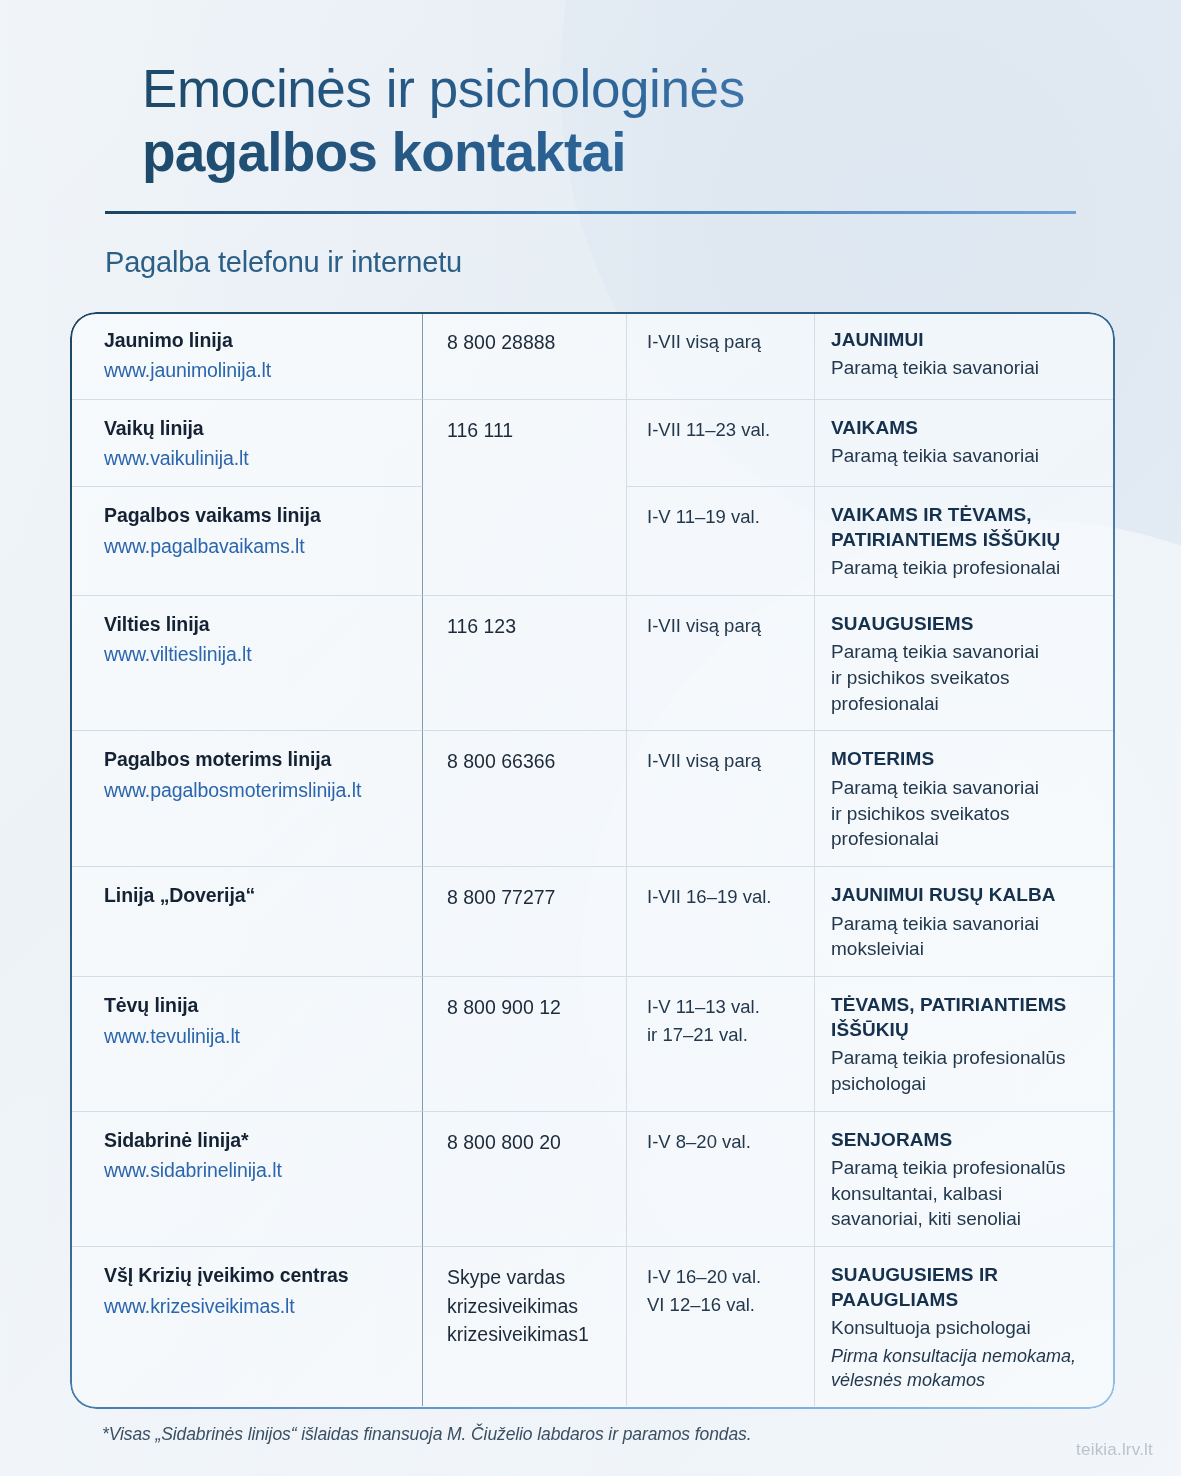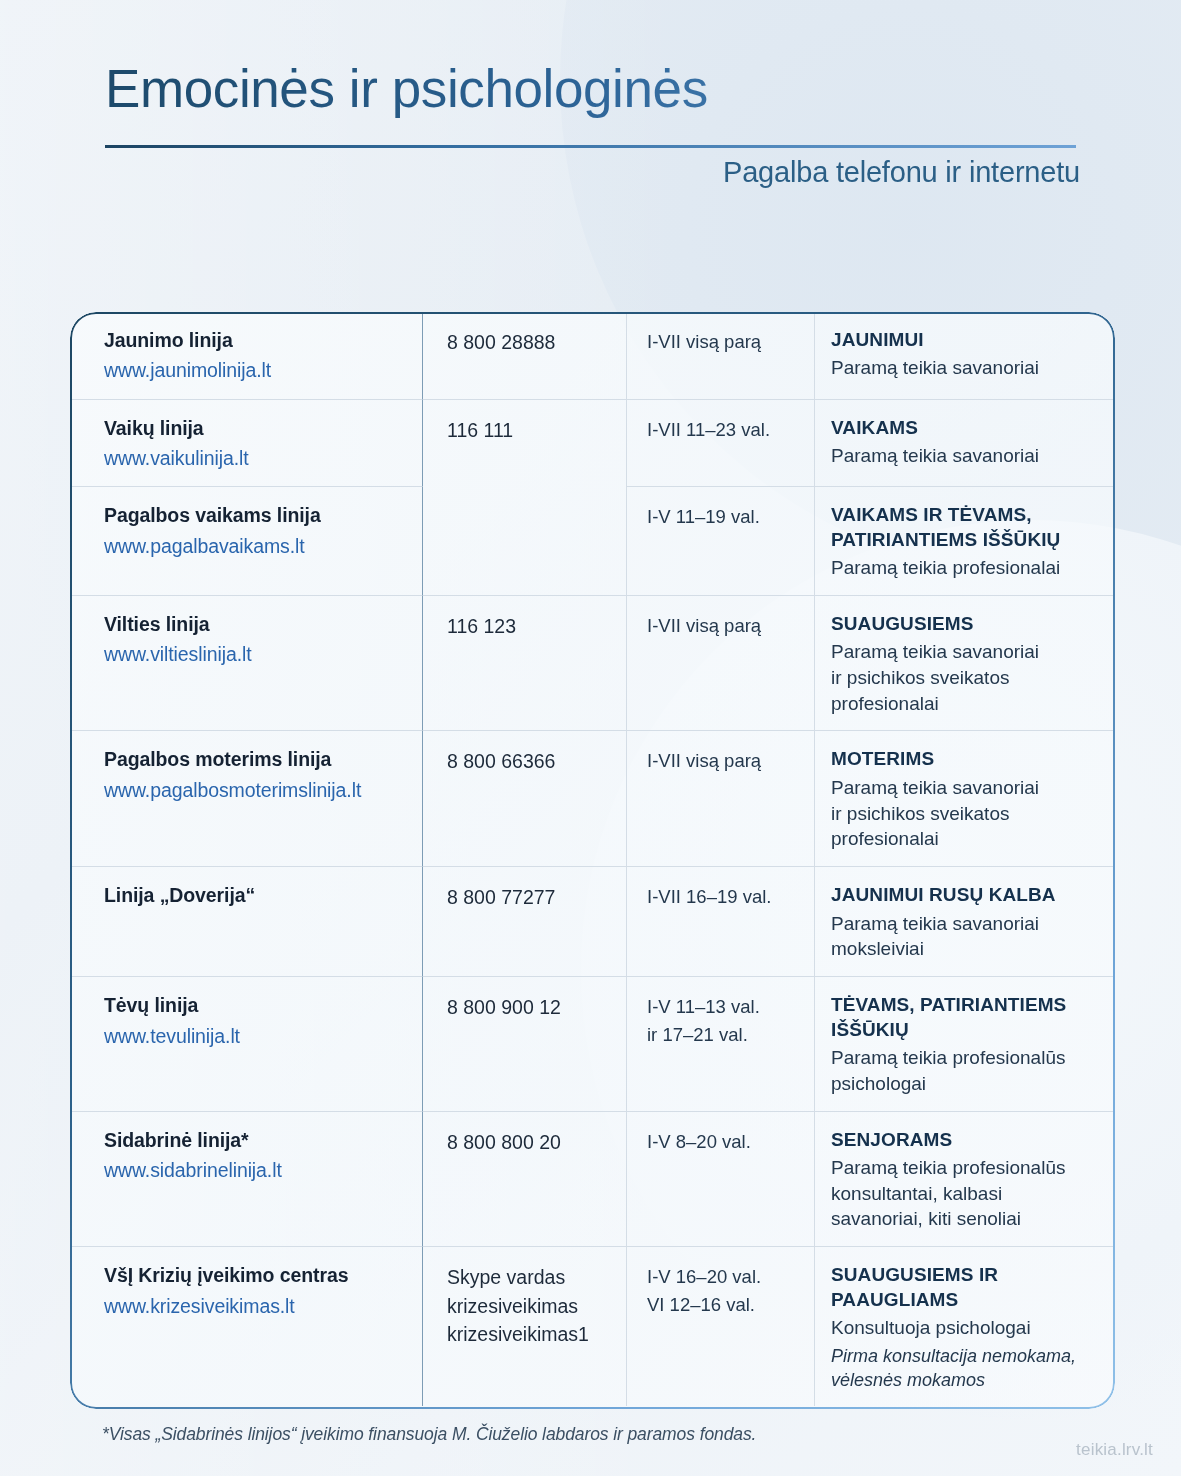--- a/index.html
+++ b/index.html
@@ -47,37 +47,37 @@
   }
   .title-line {
     font-size: 53px;
     line-height: 1.16;
     letter-spacing: -0.4px;
     background: linear-gradient(90deg, #1d4a6b 0%, #2c6396 48%, #5f9ad1 100%);
     -webkit-background-clip: text;
     background-clip: text;
     color: transparent;
     white-space: nowrap;
+    margin-left: 37px;
   }
   .title-line.light { font-weight: 400; }
   .title-line.bold  { font-weight: 700; font-size: 55px; letter-spacing: -0.8px; margin-top: 2px; }
 
   #title-rule {
     margin-top: 26px;
     height: 3px;
     width: 971px;
     background: linear-gradient(90deg, #1c4462 0%, #336da0 35%, #6ea2d6 100%);
   }
   #subtitle {
-    margin-top: 8px;
+    margin-top: 32px;
     font-size: 29px;
     font-weight: 400;
     color: #2b5f86;
     letter-spacing: -0.2px;
-    text-align: right;
   }
 
   
   #table-wrap {
     position: absolute;
     left: 70px; top: 312px;
     width: 1045px; height: 1097px;
     border: 2px solid;
     border-image: linear-gradient(140deg, #1f4a69 0%, #2e658f 45%, #7fb0dd 100%) 1;
     border-radius: 26px;
@@ -192,20 +192,21 @@
 </head>
 <body>
 
 <div id="bg-base"></div>
 <div id="bg-circle-top"></div>
 <div id="bg-circle-right"></div>
 <div id="bg-sheen"></div>
 
 <div id="header">
   <div class="title-line light">Emocinės ir psichologinės</div>
+  <div class="title-line bold">pagalbos kontaktai</div>
   <div id="title-rule"></div>
   <div id="subtitle">Pagalba telefonu ir internetu</div>
 </div>
 
 <div id="table-wrap">
   <div id="table-border"></div>
   <div id="grid">
       <div class="cell c0">
         <div class="org-name">Jaunimo linija</div>
         <div class="org-url">www.jaunimolinija.lt</div>
@@ -326,14 +327,14 @@
         <div class="hours">I-V 16–20 val.<br>VI 12–16 val.</div>
       </div>
       <div class="cell c3 lastrow">
         <div class="aud-title">SUAUGUSIEMS IR<br>PAAUGLIAMS</div>
         <div class="aud-desc">Konsultuoja psichologai</div>
         <div class="aud-note">Pirma konsultacija nemokama,<br>vėlesnės mokamos</div>
       </div>
     </div>
 </div>
 
-<div id="footnote">*Visas „Sidabrinės linijos“ įveikimo finansuoja M. Čiuželio labdaros ir paramos fondas.</div>
+<div id="footnote">*Visas „Sidabrinės linijos“ išlaidas finansuoja M. Čiuželio labdaros ir paramos fondas.</div>
 <div id="sitelink">teikia.lrv.lt</div>
 
 </body></html>

